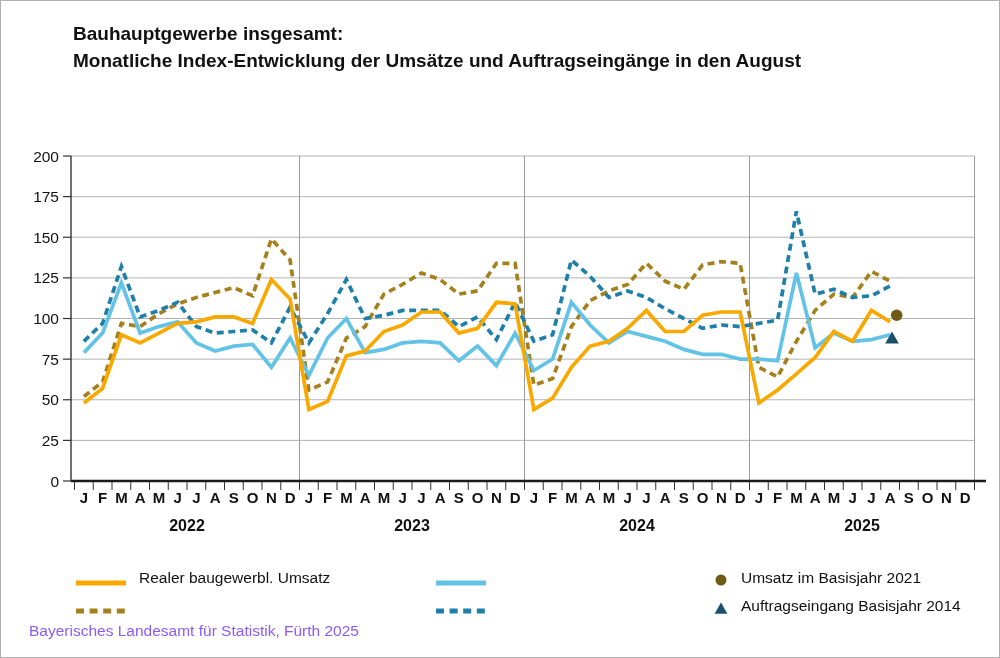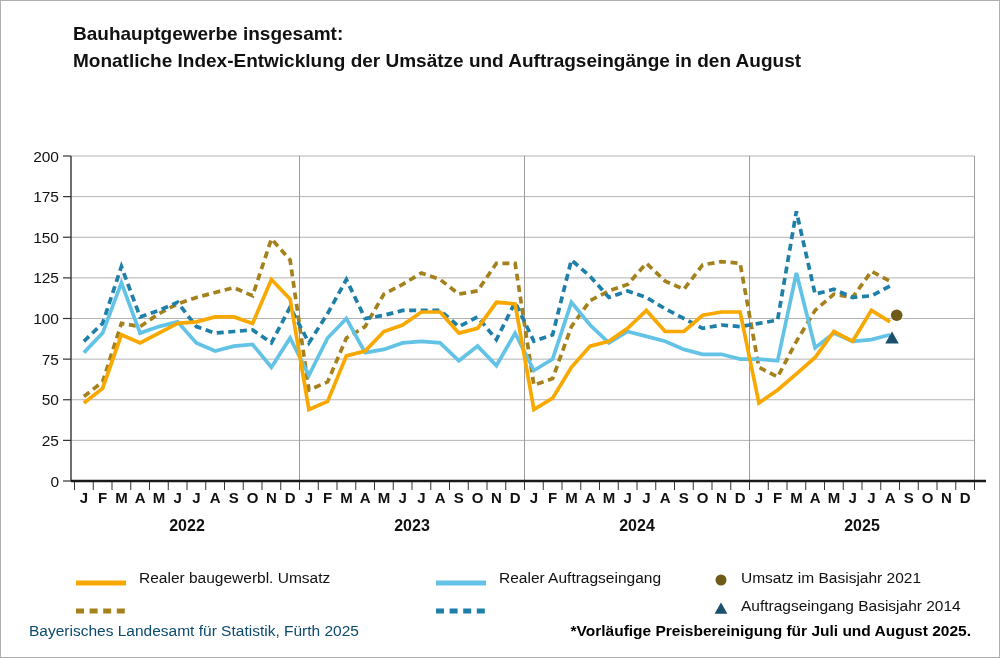--- a/index.html
+++ b/index.html
@@ -16,21 +16,21 @@
   #chart-svg{position:absolute;left:0;top:0;}
   #chart-svg text{font-family:"Liberation Sans", sans-serif;fill:#111;}
   .ytick-label{font-size:15.5px;}
   .month-label{font-size:15px;font-weight:bold;}
   .year-label{font-size:16px;font-weight:bold;}
   .legend-item{
     position:absolute;display:flex;align-items:flex-end;gap:13px;height:20px;
     font-size:15.5px;color:#111;white-space:nowrap;
   }
   .legend-item .swatch{flex:0 0 auto;display:block;}
-  .src{position:absolute;left:28px;top:621px;font-size:15.5px;color:#0c4a6e;}
+  .src{position:absolute;left:28px;top:621px;font-size:15.5px;color:#8b5cf6;}
   .note{position:absolute;right:28px;top:621px;font-size:15.5px;color:#000;font-weight:bold;}
 </style>
 </head>
 <body>
 
 <div class="canvas">
 
   <div class="title">
     <div class="t1">Bauhauptgewerbe insgesamt:</div>
     <div class="t2">Monatliche Index-Entwicklung der Umsätze und Auftragseingänge in den August</div>
@@ -186,36 +186,34 @@
   </div>
   <div class="legend-item" style="left:75px;top:594px">
     <svg class="swatch" width="50" height="8">
       <line x1="0" y1="4" x2="50" y2="4" stroke-width="5" stroke-dasharray="8 5.6" stroke="#A5811E"></line>
     </svg>
   </div>
   <div class="legend-item" style="left:435px;top:566px">
     <svg class="swatch" width="50" height="8">
       <line x1="0" y1="4" x2="50" y2="4" stroke-width="5" stroke="#63C3E6"></line>
     </svg>
-    <span>Realer Auftragseingang</span>
   </div>
   <div class="legend-item" style="left:435px;top:594px">
     <svg class="swatch" width="50" height="8">
       <line x1="0" y1="4" x2="50" y2="4" stroke-width="5" stroke-dasharray="8 5.6" stroke="#1E7FA8"></line>
     </svg>
   </div>
   <div class="legend-item" style="left:713px;top:566px">
     <svg class="swatch" width="14" height="14">
       <circle cx="7" cy="7" r="5.5" fill="#6F5A17"></circle>
     </svg>
     <span>Umsatz im Basisjahr 2021</span>
   </div>
   <div class="legend-item" style="left:713px;top:594px">
     <svg class="swatch" width="14" height="14">
       <polygon points="7,1.5 13.4,12.8 0.6,12.8" fill="#1A506E"></polygon>
     </svg>
     <span>Auftragseingang Basisjahr 2014</span>
   </div>
 
   <div class="src">Bayerisches Landesamt für Statistik, Fürth 2025</div>
-  <div class="note">*Vorläufige Preisbereinigung für Juli und August 2025.</div>
 
 </div>
 
 </body></html>

